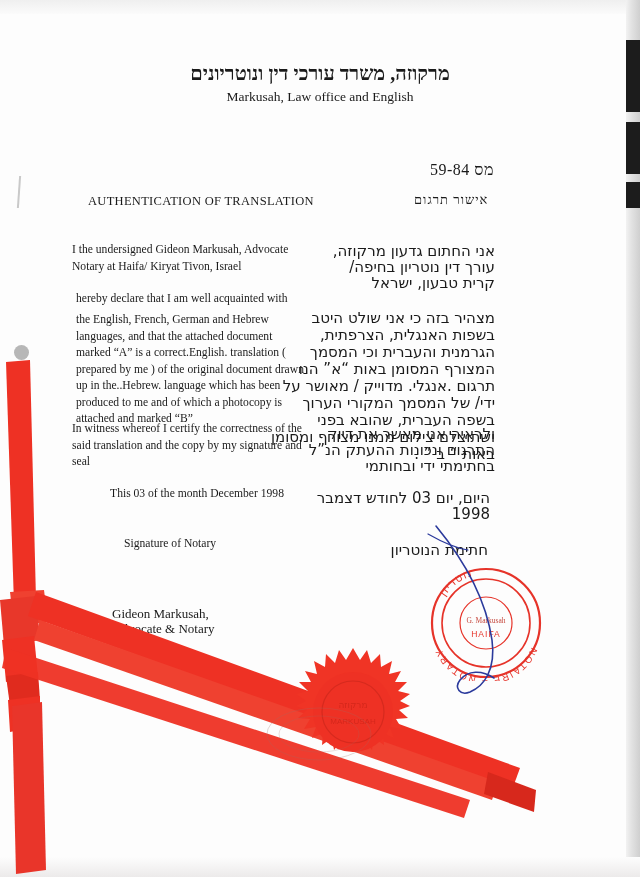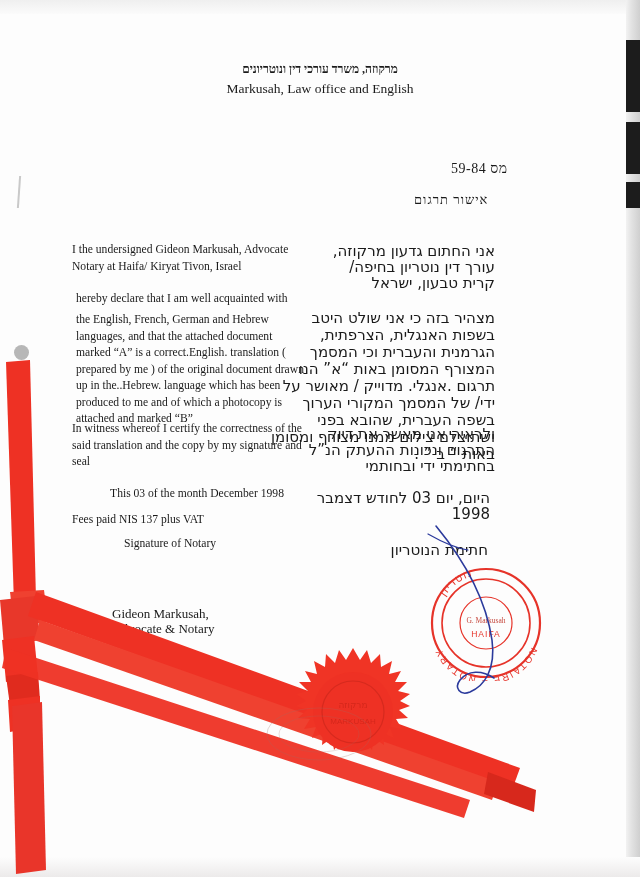--- a/index.html
+++ b/index.html
@@ -54,39 +54,38 @@
 
   
   #hdr {
     position: absolute;
     top: 62px;
     left: 0;
     width: 640px;
     text-align: center;
   }
   #hdr .he {
-    font-size: 12px;
+    font-size: 20px;
     font-weight: 700;
     direction: rtl;
     letter-spacing: 0px;
     margin-bottom: 4px;
   }
   #hdr .en {
     font-size: 13.5px;
     font-weight: 400;
   }
 
   
   .refno {
     position: absolute;
     top: 161px;
     left: 430px;
-    font-size: 14px;
+    font-size: 16px;
     letter-spacing: 0.5px;
-    margin-left: 21px;
   }
   .title-en {
     position: absolute;
     top: 194px;
     left: 88px;
     font-size: 12.5px;
     letter-spacing: 0.3px;
   }
   .title-he {
     position: absolute;
@@ -211,28 +210,28 @@
   <div class="gray-line"></div>
   <div class="gray-dot"></div>
 
   <div id="hdr">
     <div class="he">מרקוזה, משרד עורכי דין ונוטריונים</div>
     <div class="en">Markusah, Law office and English</div>
   </div>
 
   <div class="refno">מס   59-84</div>
 
+  <div class="title-en">AUTHENTICATION OF TRANSLATION</div>
   <div class="title-he">אישור תרגום</div>
 
   <div class="en-block en-1">I the undersigned Gideon Markusah, Advocate Notary at Haifa/ Kiryat Tivon, Israel</div>
   <div class="en-block en-2">hereby declare that I am well acquainted with</div>
   <div class="en-block en-2" style="top:312px;">the English, French, German and Hebrew languages, and that the attached document marked  “A” is a correct.English. translation ( prepared by me ) of the original document drawn up in the..Hebrew. language which has been produced to me and of which a photocopy is attached and marked “B”</div>
   <div class="en-block en-3">In witness whereof I certify the correctness of the said translation and the copy by my signature and seal</div>
   <div class="en-block en-4">This 03 of the month December 1998</div>
-  <div class="en-block en-5">Fees paid NIS 137 plus VAT</div>
   <div class="sig-label">Signature of Notary</div>
   <div class="signer">
     <div>Gideon Markusah,</div>
     <div>Advocate &amp; Notary</div>
   </div>
 
   <div class="he-block he-1">אני החתום גדעון מרקוזה, עורך דין נוטריון בחיפה/ קרית טבעון, ישראל</div>
   <div class="he-block he-2">מצהיר בזה כי אני שולט היטב בשפות האנגלית, הצרפתית, הגרמנית והעברית וכי המסמך המצורף המסומן באות “א” הנו תרגום .אנגלי. מדוייק / מאושר על ידי/ של המסמך המקורי הערוך בשפה העברית, שהובא בפני ושתוצלם צילום ממנו מצורף ומסומן באות “ ב ” .</div>
   <div class="he-block he-3">ולראיה אני מאשר את דיוק התרגום ונכונות ההעתק הנ”ל בחתימתי ידי ובחותמי</div>
   <div class="he-block he-4">היום, יום  03  לחודש  דצמבר  1998</div>

